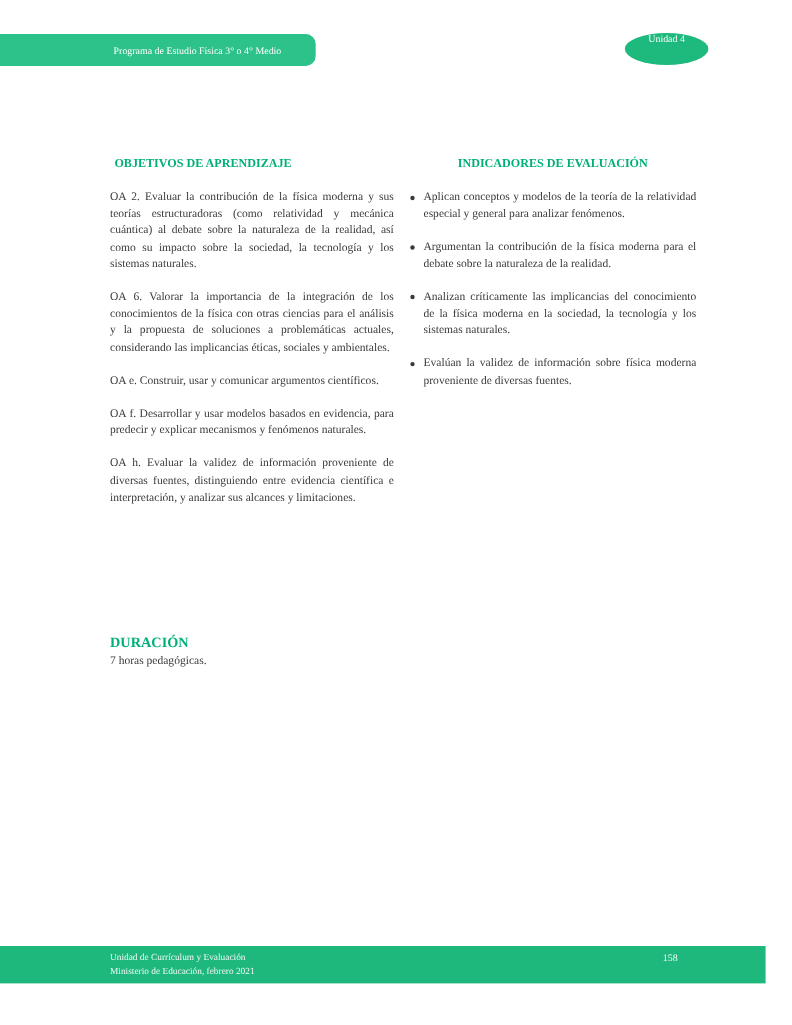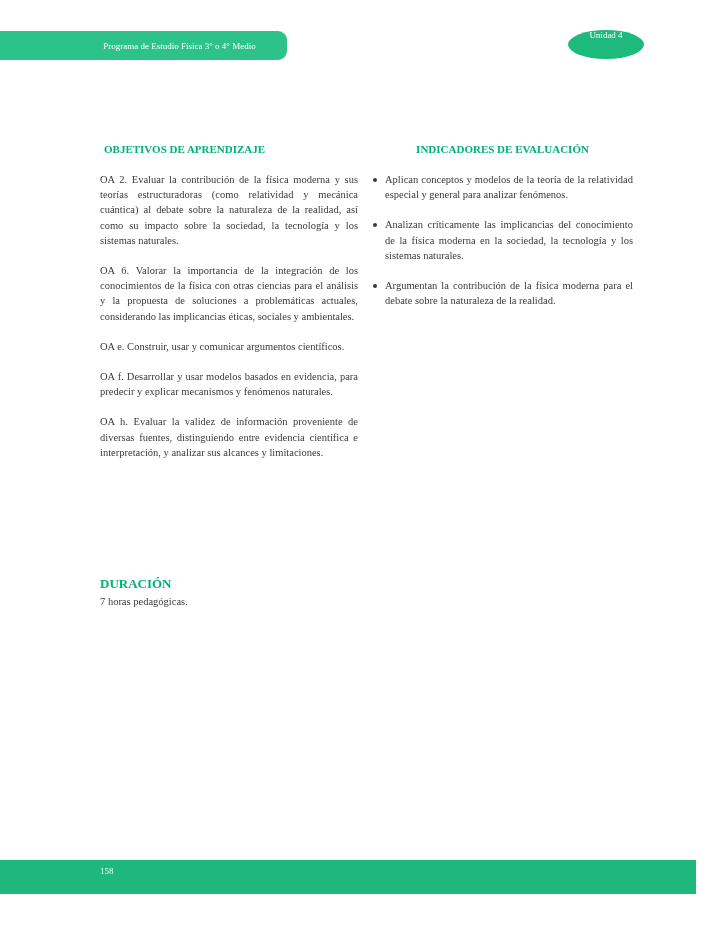--- a/index.html
+++ b/index.html
@@ -131,30 +131,38 @@
   </div>
 
   <div class="col col-right">
     <h2 class="col-heading">INDICADORES DE EVALUACIÓN</h2>
     <div class="bullet-item">
       <span class="dot"></span>
       <p>Aplican conceptos y modelos de la teoría de la relatividad especial y general para analizar fenómenos.</p>
     </div>
     <div class="bullet-item">
       <span class="dot"></span>
+      <p>Argumentan la contribución de la física moderna para el debate sobre la naturaleza de la realidad.</p>
+    </div>
+    <div class="bullet-item">
+      <span class="dot"></span>
       <p>Analizan críticamente las implicancias del conocimiento de la física moderna en la sociedad, la tecnología y los sistemas naturales.</p>
     </div>
     <div class="bullet-item">
       <span class="dot"></span>
-      <p>Argumentan la contribución de la física moderna para el debate sobre la naturaleza de la realidad.</p>
+      <p>Evalúan la validez de información sobre física moderna proveniente de diversas fuentes.</p>
     </div>
   </div>
 
   <div class="duration-sec">
     <h2>DURACIÓN</h2>
     <p>7 horas pedagógicas.</p>
   </div>
 
   <div class="page-footer">
+    <div class="footer-lines">
+      <div>Unidad de Currículum y Evaluación</div>
+      <div>Ministerio de Educación, febrero 2021</div>
+    </div>
     <div class="page-number">158</div>
   </div>
 
 </div>
 
 </body></html>

